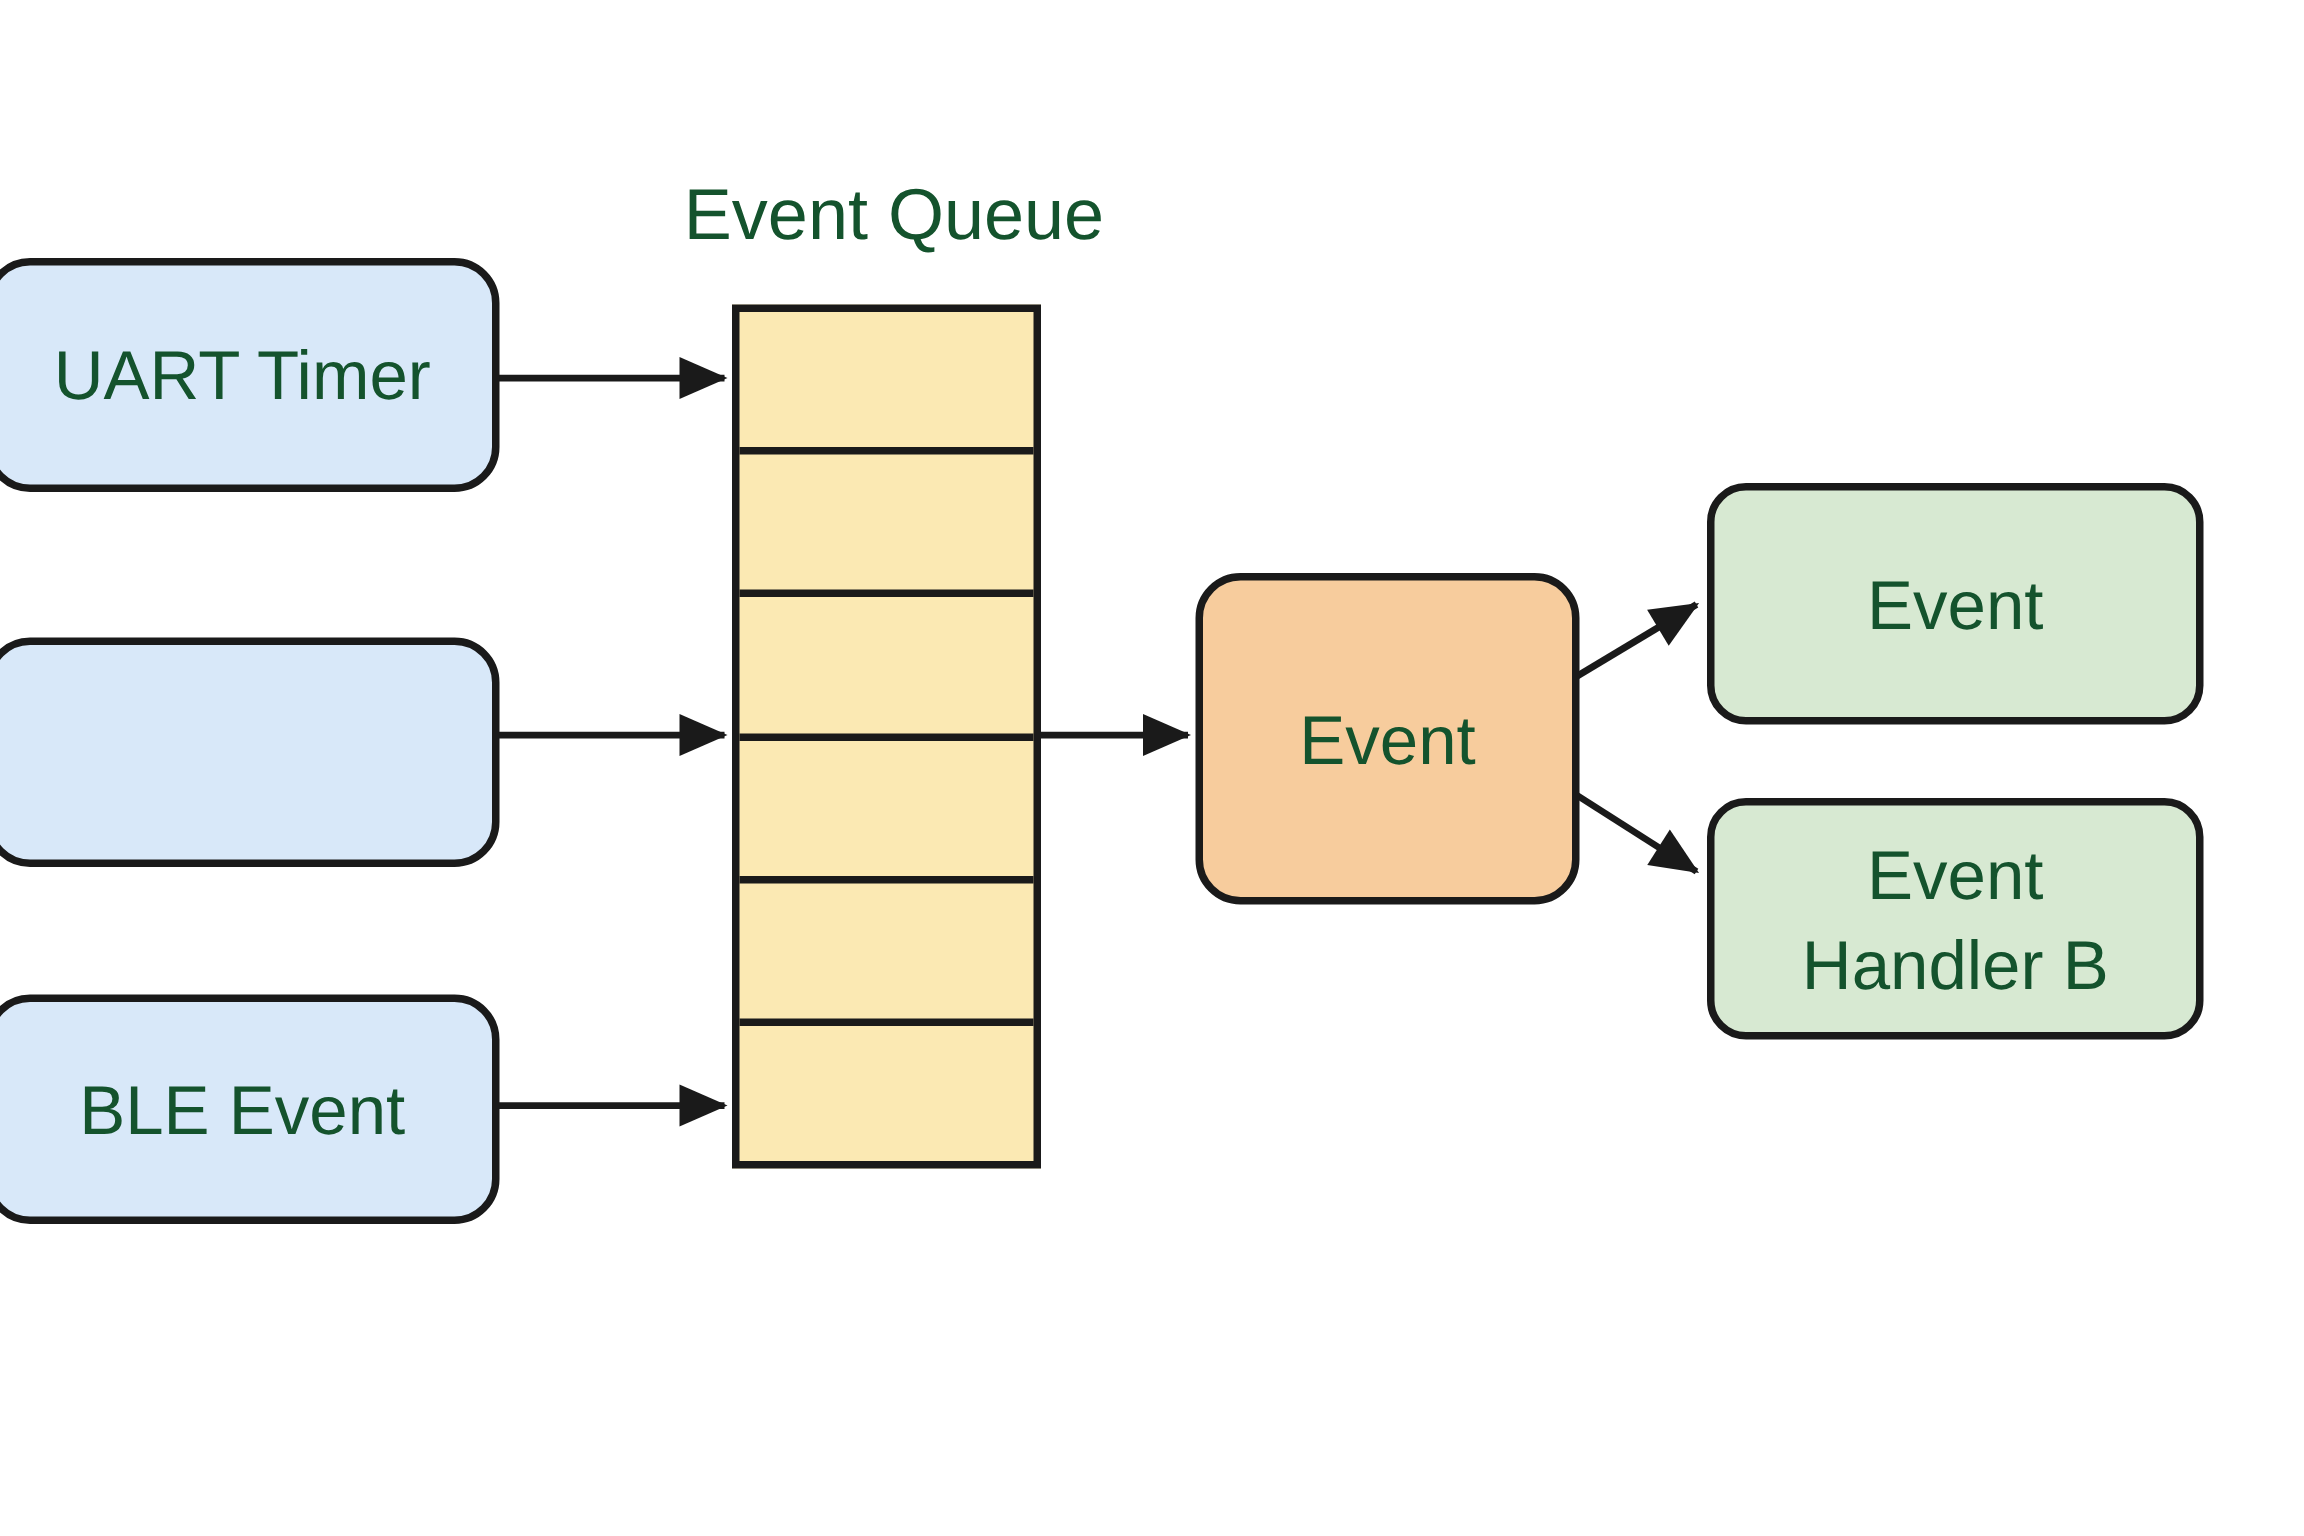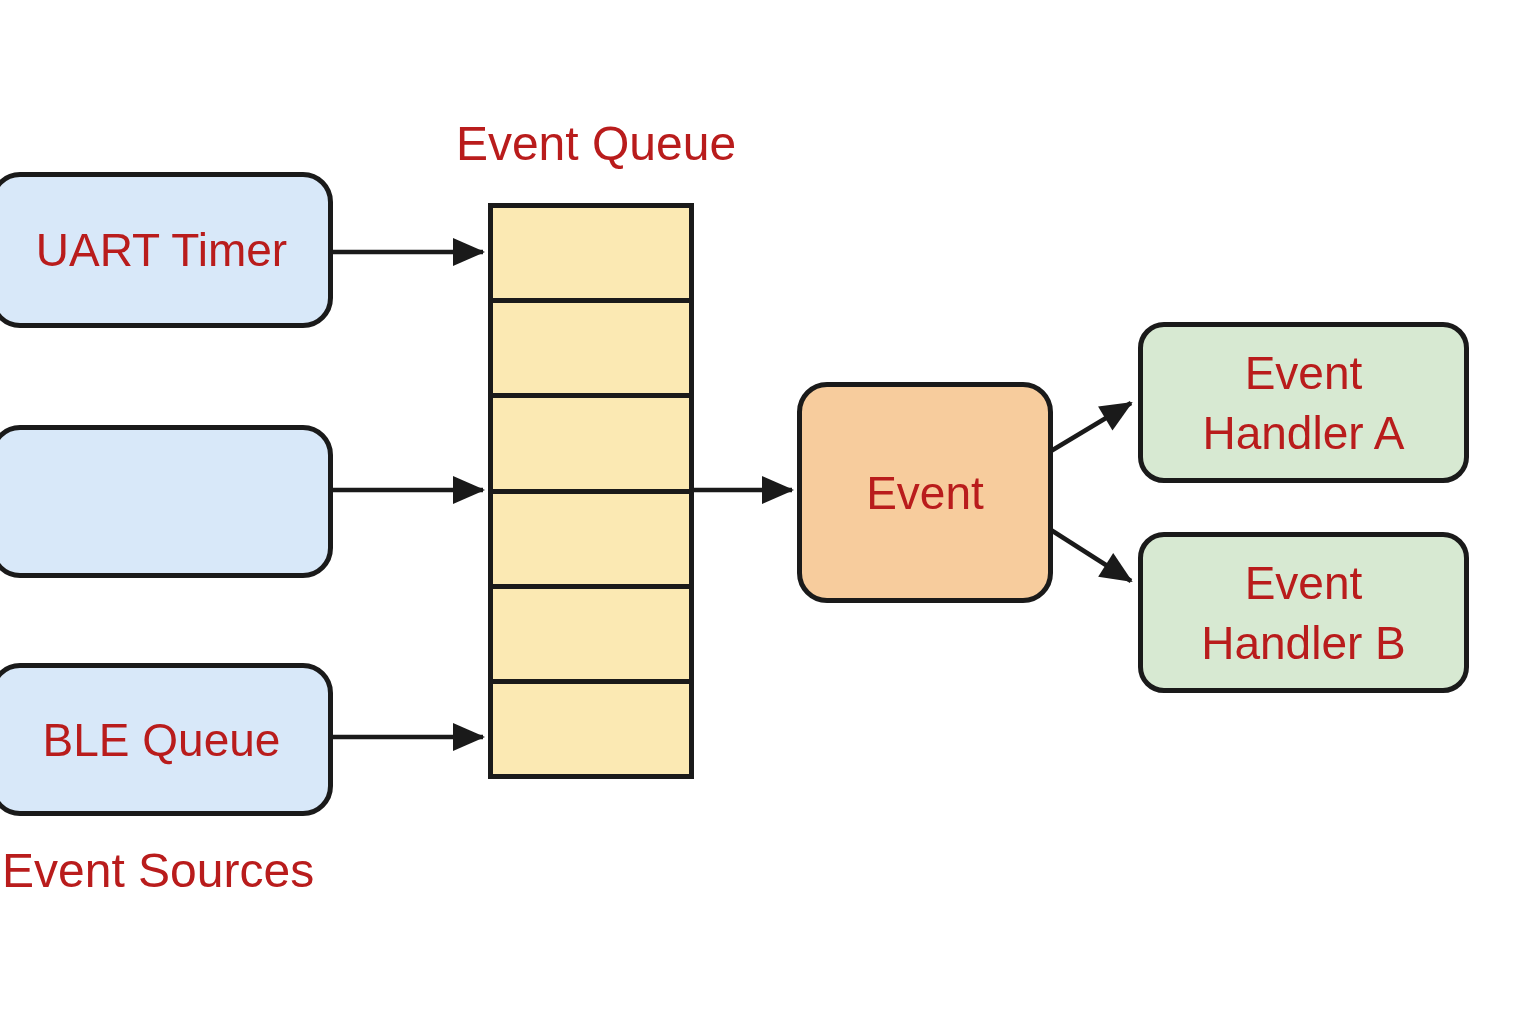--- a/index.html
+++ b/index.html
@@ -4,21 +4,21 @@
 <style>
   html, body { margin: 0; padding: 0; background: #ffffff; }
 
   .canvas {
     position: relative;
     width: 1536px;
     height: 1024px;
     background: #ffffff;
     overflow: hidden;
     font-family: "Liberation Sans", sans-serif;
-    color: #b91c1c;
+    color: #14532d;
   }
 
   .arrow-layer {
     position: absolute;
     left: 0; top: 0;
     width: 1536px; height: 1024px;
     z-index: 1;
   }
   .arrow-layer line { stroke: #1a1a1a; stroke-width: 4.5; }
 
@@ -121,41 +121,39 @@
   <div class="queue-title">Event Queue</div>
 
   <div class="box src-box" id="src-uart" style="background-color: rgb(216, 232, 249);">
     <span class="line">UART Timer</span>
   </div>
 
   <div class="box src-box" id="src-timer" style="background-color: rgb(216, 232, 249);">
   </div>
 
   <div class="box src-box" id="src-ble" style="background-color: rgb(216, 232, 249);">
-    <span class="line">BLE Queue</span>
+    <span class="line">BLE Event</span>
   </div>
 
   <div class="queue" style="background-color: rgb(251, 233, 179);">
     <div class="qcell"></div>
     <div class="qcell"></div>
     <div class="qcell"></div>
     <div class="qcell"></div>
     <div class="qcell"></div>
     <div class="qcell"></div>
   </div>
 
   <div class="box dispatcher-box" style="background-color: rgb(247, 204, 157);">
     <span class="line">Event</span>
   </div>
 
   <div class="box handler-box" id="handler-a" style="background-color: rgb(215, 233, 210);">
     <span class="line">Event</span>
-    <span class="line">Handler A</span>
   </div>
 
   <div class="box handler-box" id="handler-b" style="background-color: rgb(215, 233, 210);">
     <span class="line">Event</span>
     <span class="line">Handler B</span>
   </div>
 
-  <div class="sources-label">Event Sources</div>
 
 </div>
 
 </body></html>

